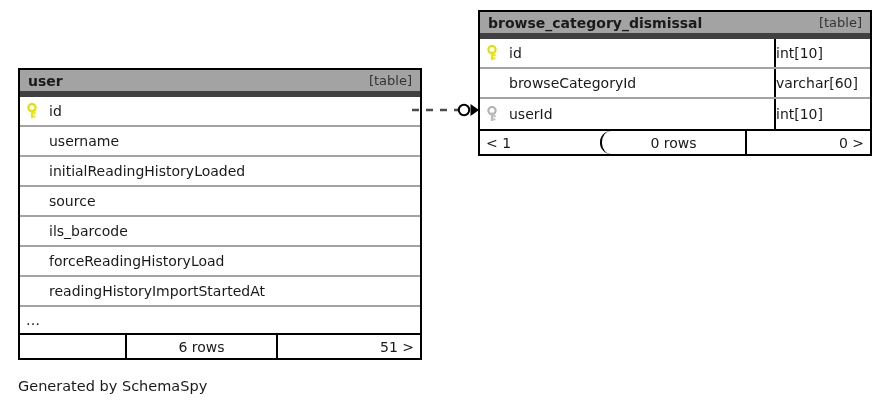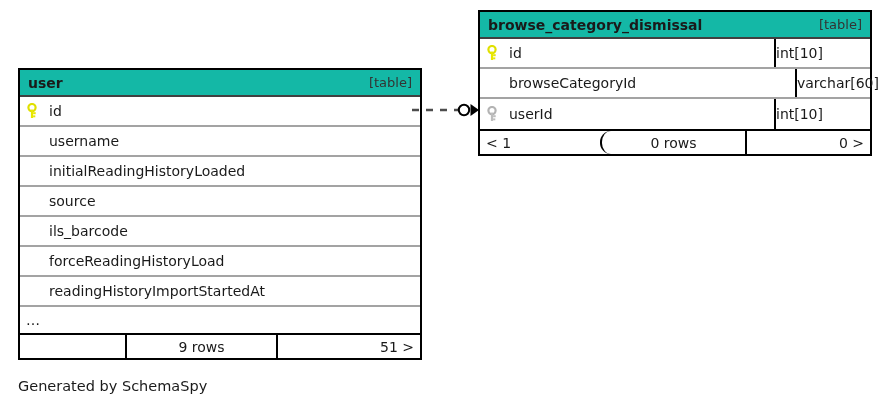--- a/index.html
+++ b/index.html
@@ -22,22 +22,22 @@
     box-sizing: border-box;
     background: #ffffff;
     border: 2px solid #000000;
   }
 
   .ent-header {
     display: flex;
     align-items: center;
     justify-content: space-between;
     box-sizing: border-box;
-    background: #14b8a6;
-    border-bottom: 2px solid #404040;
+    background: #a3a3a3;
+    border-bottom: 6px solid #404040;
     padding: 0 8px;
     height: 27px;
   }
   .ent-title {
     font-size: 14px;
     font-weight: bold;
     letter-spacing: 0px;
     white-space: nowrap;
   }
   .ent-tag {
@@ -199,21 +199,21 @@
     <div class="row" style="height:26px;">
       <div class="cell-name noindent">
         <span>…</span>
       </div>
     </div>
 
   </div>
 
   <div class="ent-footer">
     <div class="fcell left" style="width:105px;"></div>
-    <div class="fcell mid" style="width:151px;">9 rows</div>
+    <div class="fcell mid" style="width:151px;">6 rows</div>
     <div class="fcell right" style="flex:1 1 auto;">51 &gt;</div>
   </div>
 </div>
 
 <div class="entity" id="table-browse-category-dismissal" style="left:478px; top:10px; width:394px;">
 
   <div class="ent-header">
     <span class="ent-title">browse_category_dismissal</span>
     <span class="ent-tag">[table]</span>
   </div>
@@ -232,21 +232,21 @@
         </span>
         <span>id</span>
       </div>
       <div class="cell-type" style="width:96px;">int[10]</div>
     </div>
 
     <div class="row">
       <div class="cell-name">
         <span class="label-indent">browseCategoryId</span>
       </div>
-      <div class="cell-type" style="width:75px;">varchar[60]</div>
+      <div class="cell-type" style="width:96px;">varchar[60]</div>
     </div>
 
     <div class="row">
       <div class="cell-name">
         <span class="keyicon">
           <svg width="17" height="17" viewBox="0 0 17 17" aria-hidden="true">
             <circle cx="6" cy="4.6" r="3.6" fill="none" stroke="#b3b3b3" stroke-width="2.2"></circle>
             <rect x="4.9" y="6.6" width="2.2" height="8.4" fill="#bdbdbd"></rect>
             <rect x="7.1" y="9.2" width="2.6" height="2" fill="#bdbdbd"></rect>
             <rect x="7.1" y="12.4" width="2.2" height="1.9" fill="#bdbdbd"></rect>

